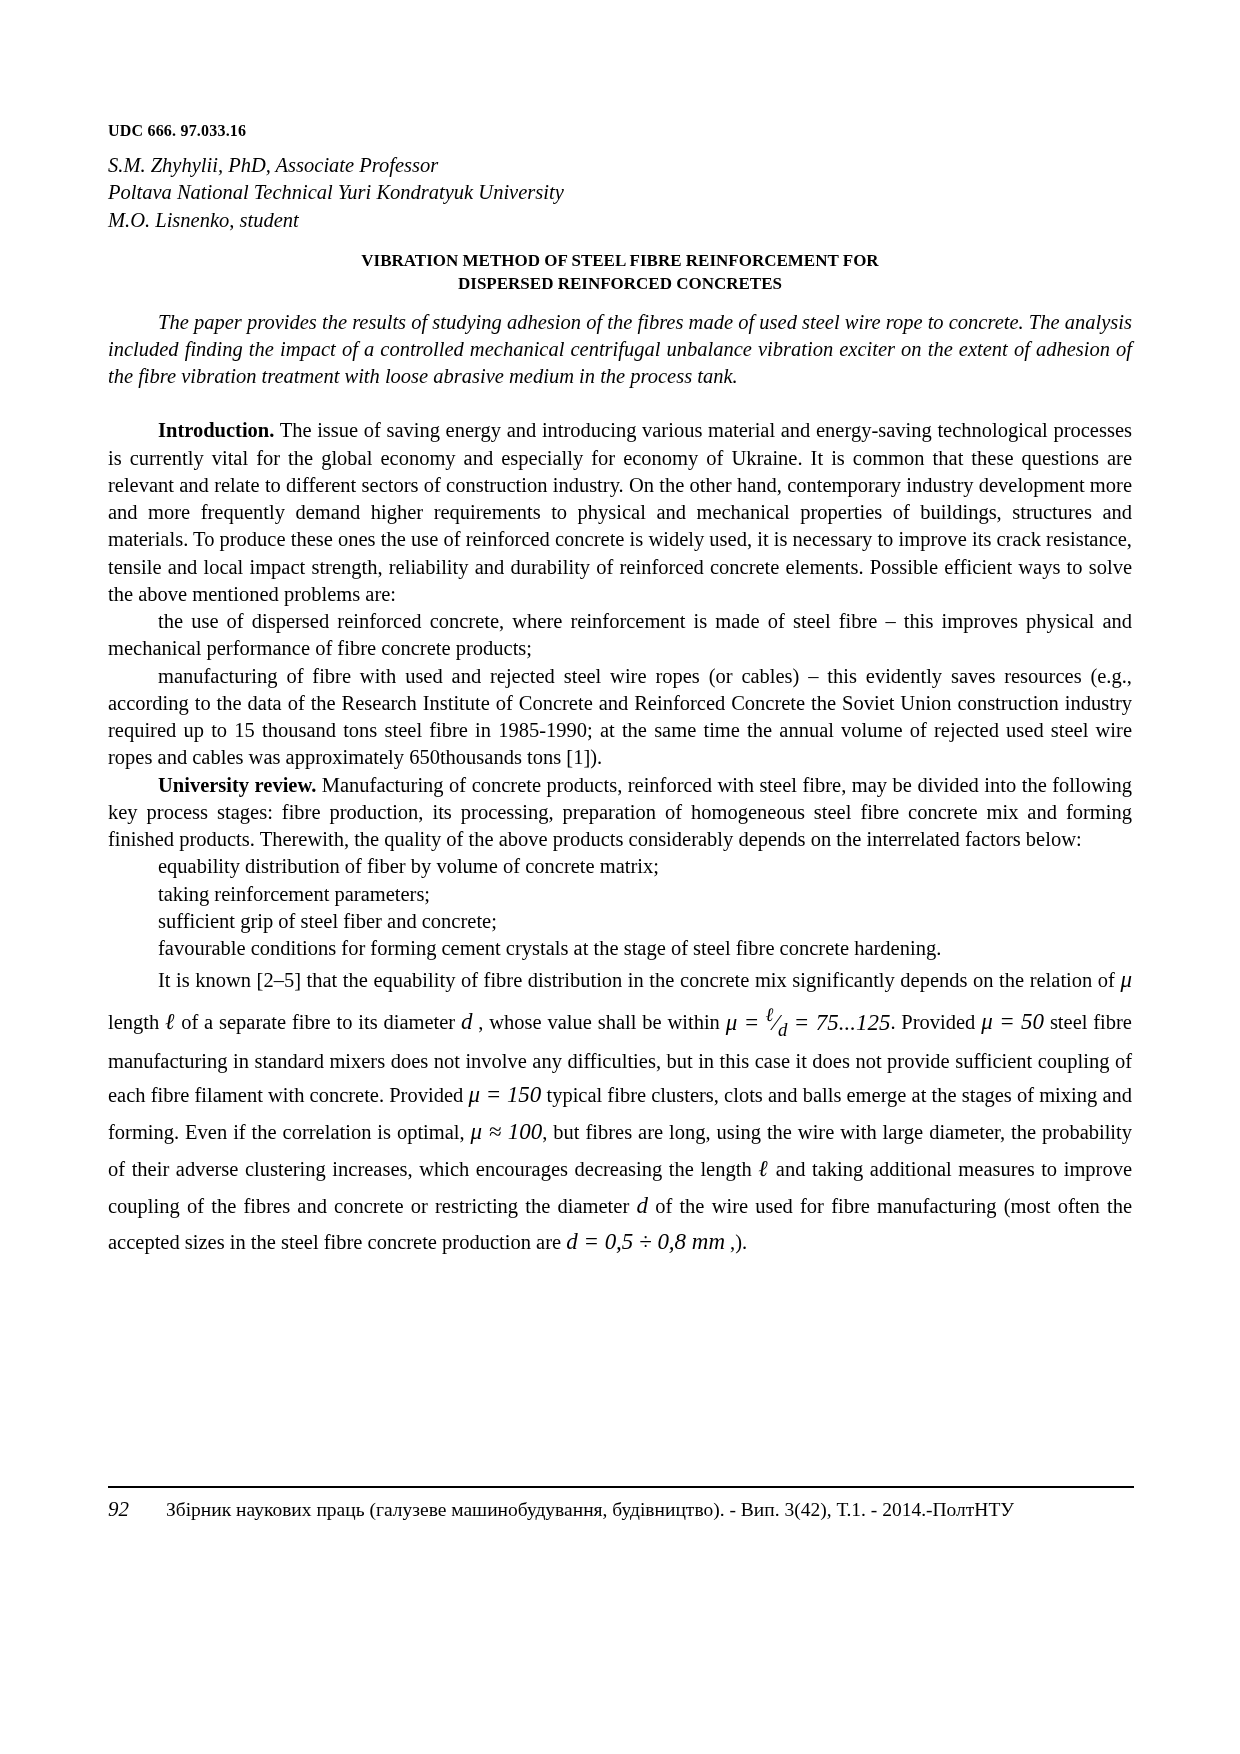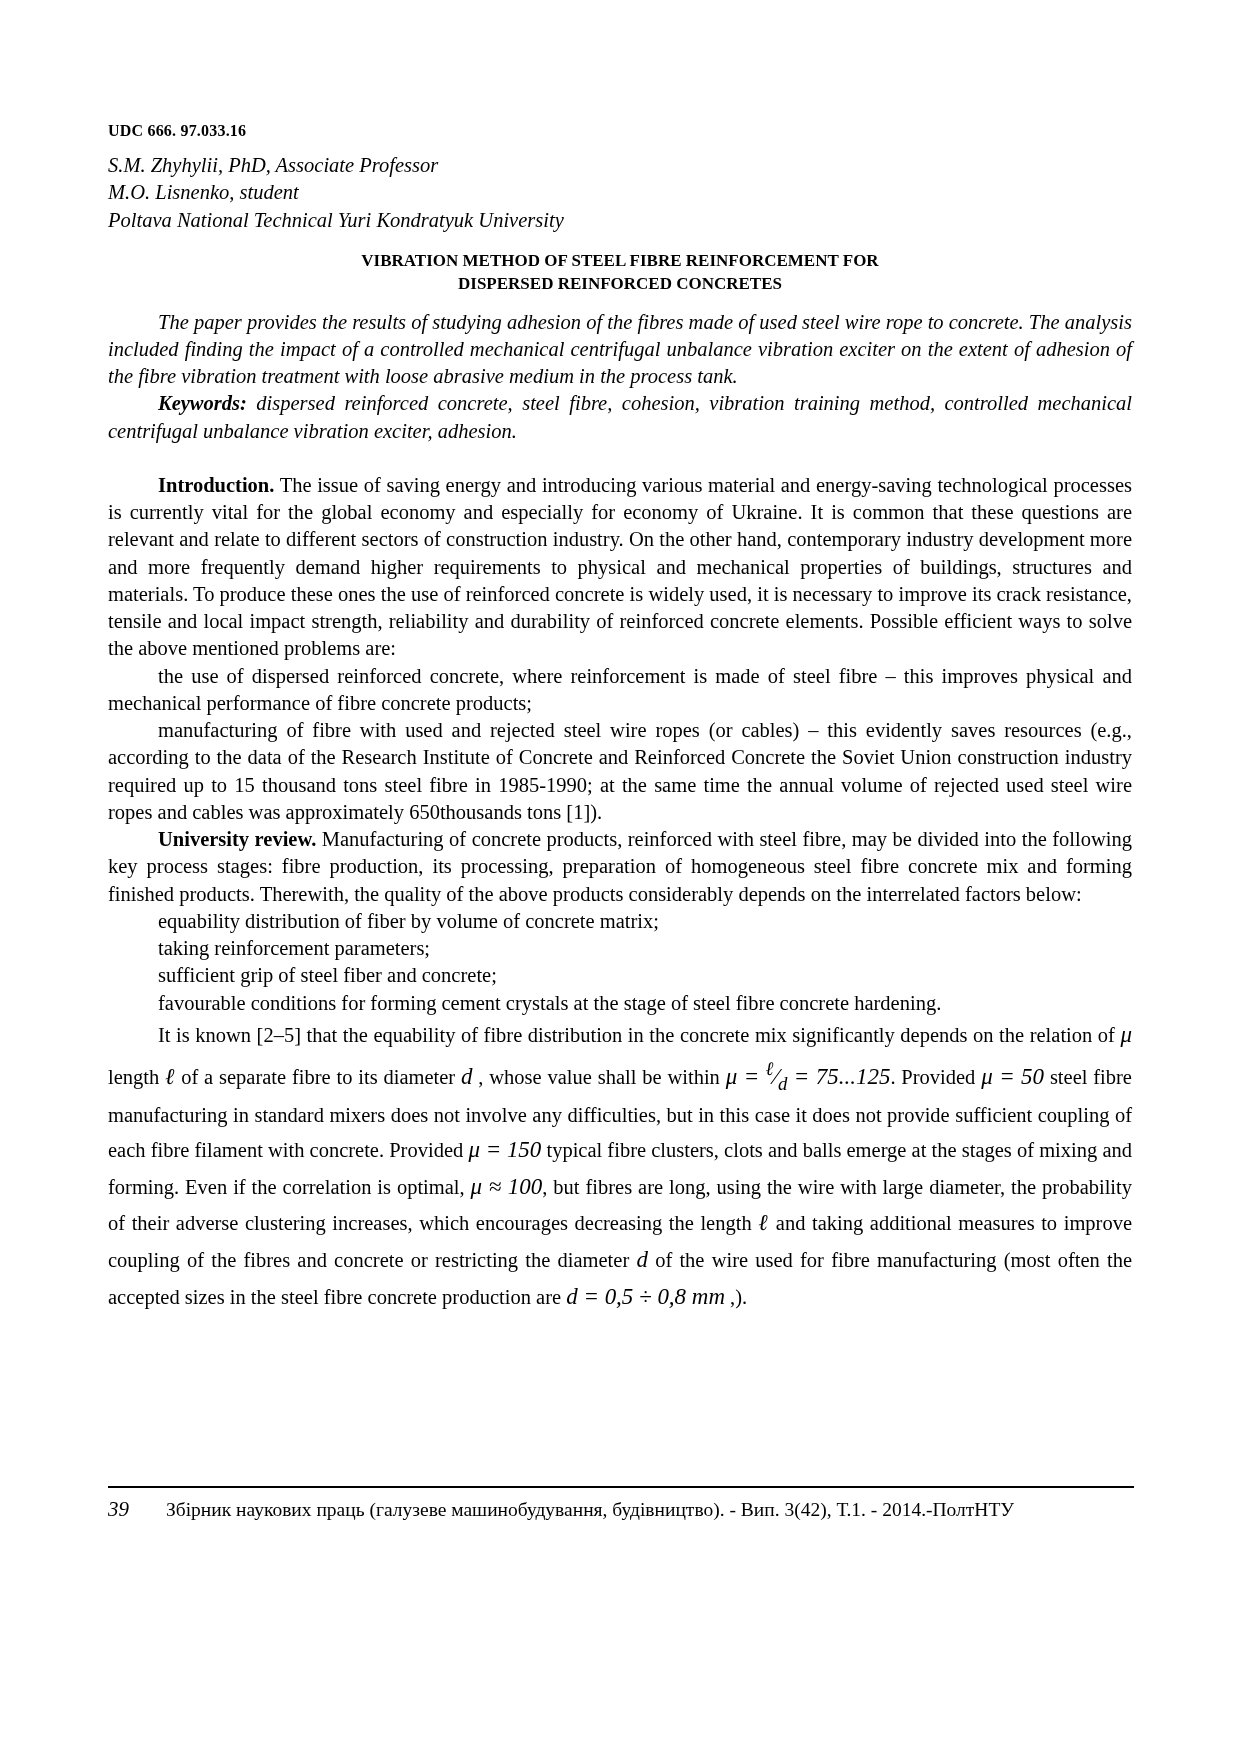--- a/index.html
+++ b/index.html
@@ -77,46 +77,45 @@
 </style>
 </head>
 <body>
 
 <div class="page">
 
   <div class="udc">UDC 666. 97.033.16</div>
 
   <div class="authors">
     <div>S.M. Zhyhylii, PhD, Associate Professor</div>
+    <div>Poltava National Technical Yuri Kondratyuk University</div>
     <div>M.O. Lisnenko, student</div>
-    <div>Poltava National Technical Yuri Kondratyuk University</div>
   </div>
 
   <div class="title">
     <div>VIBRATION METHOD OF STEEL FIBRE REINFORCEMENT FOR</div>
     <div>DISPERSED REINFORCED CONCRETES</div>
   </div>
 
   <p class="abstract indent">The paper provides the results of studying adhesion of the fibres made of used steel wire rope to concrete. The analysis included finding the impact of a controlled mechanical centrifugal unbalance vibration exciter on the extent of adhesion of the fibre vibration treatment with loose abrasive medium in the process tank.</p>
 
-  <p class="kw indent"><b>Keywords:</b><span> dispersed reinforced concrete, steel fibre, cohesion, vibration training method, controlled mechanical centrifugal unbalance vibration exciter, adhesion.</span></p>
 
   <p class="indent section-gap"><b>Introduction.</b><span> The issue of saving energy and introducing various material and energy-saving technological processes is currently vital for the global economy and especially for economy of Ukraine. It is common that these questions are relevant and relate to different sectors of construction industry. On the other hand, contemporary industry development more and more frequently demand higher requirements to physical and mechanical properties of buildings, structures and materials. To produce these ones the use of reinforced concrete is widely used, it is necessary to improve its crack resistance, tensile and local impact strength, reliability and durability of reinforced concrete elements. Possible efficient ways to solve the above mentioned problems are:</span></p>
 
   <p class="indent">the use of dispersed reinforced concrete, where reinforcement is made of steel fibre – this improves physical and mechanical performance of fibre concrete products;</p>
 
   <p class="indent">manufacturing of fibre with used and rejected steel wire ropes (or cables) – this evidently saves resources (e.g., according to the data of the Research Institute of Concrete and Reinforced Concrete the Soviet Union construction industry required up to 15 thousand tons steel fibre in 1985-1990; at the same time the annual volume of rejected used steel wire ropes and cables was approximately 650thousands tons [1]).</p>
 
   <p class="indent"><b>University review.</b><span> Manufacturing of concrete products, reinforced with steel fibre, may be divided into the following key process stages: fibre production, its processing, preparation of homogeneous steel fibre concrete mix and forming finished products. Therewith, the quality of the above products considerably depends on the interrelated factors below:</span></p>
 
   <p class="indent">equability distribution of fiber by volume of concrete matrix;</p>
   <p class="indent">taking reinforcement parameters;</p>
   <p class="indent">sufficient grip of steel fiber and concrete;</p>
   <p class="indent">favourable conditions for forming cement crystals at the stage of steel fibre concrete hardening.</p>
 
   <p class="indent math-para"><span>It is known [2–5] that the equability of fibre distribution in the concrete mix significantly depends on the relation of </span><span class="m">μ</span><span> length </span><span class="m">ℓ</span><span> of a separate fibre to its diameter </span><span class="m">d</span><span> , whose value shall be within </span><span class="m"><span>μ = </span><span class="sup">ℓ</span><span>⁄</span><span class="sub">d</span><span> = 75...125</span></span><span>. Provided </span><span class="m">μ = 50</span><span> steel fibre manufacturing in standard mixers does not involve any difficulties, but in this case it does not provide sufficient coupling of each fibre filament with concrete. Provided </span><span class="m">μ = 150</span><span> typical fibre clusters, clots and balls emerge at the stages of mixing and forming. Even if the correlation is optimal, </span><span class="m">μ ≈ 100</span><span>, but fibres are long, using the wire with large diameter, the probability of their adverse clustering increases, which encourages decreasing the length </span><span class="m">ℓ</span><span> and taking additional measures to improve coupling of the fibres and concrete or restricting the diameter </span><span class="m">d</span><span> of the wire used for fibre manufacturing (most often the accepted sizes in the steel fibre concrete production are </span><span class="m">d = 0,5 ÷ 0,8 mm</span><span> ,).</span></p>
 
 </div>
 
 <div class="footer">
-  <div class="pn">39</div>
+  <div class="pn">92</div>
   <div class="ft">Збірник наукових праць (галузеве машинобудування, будівництво). - Вип. 3(42), Т.1. - 2014.-ПолтНТУ</div>
 </div>
 
 </body></html>

